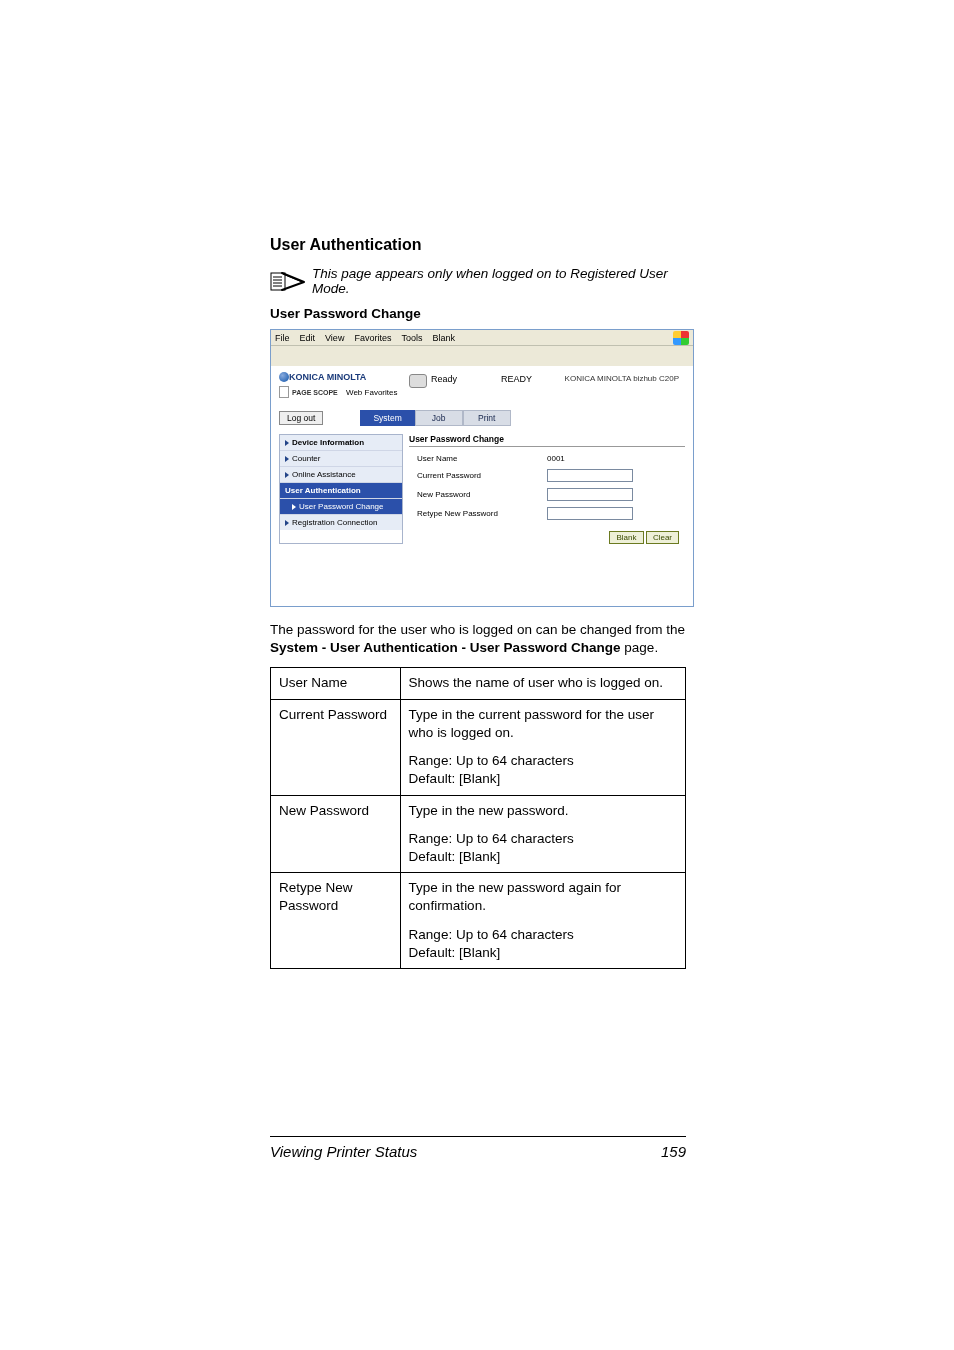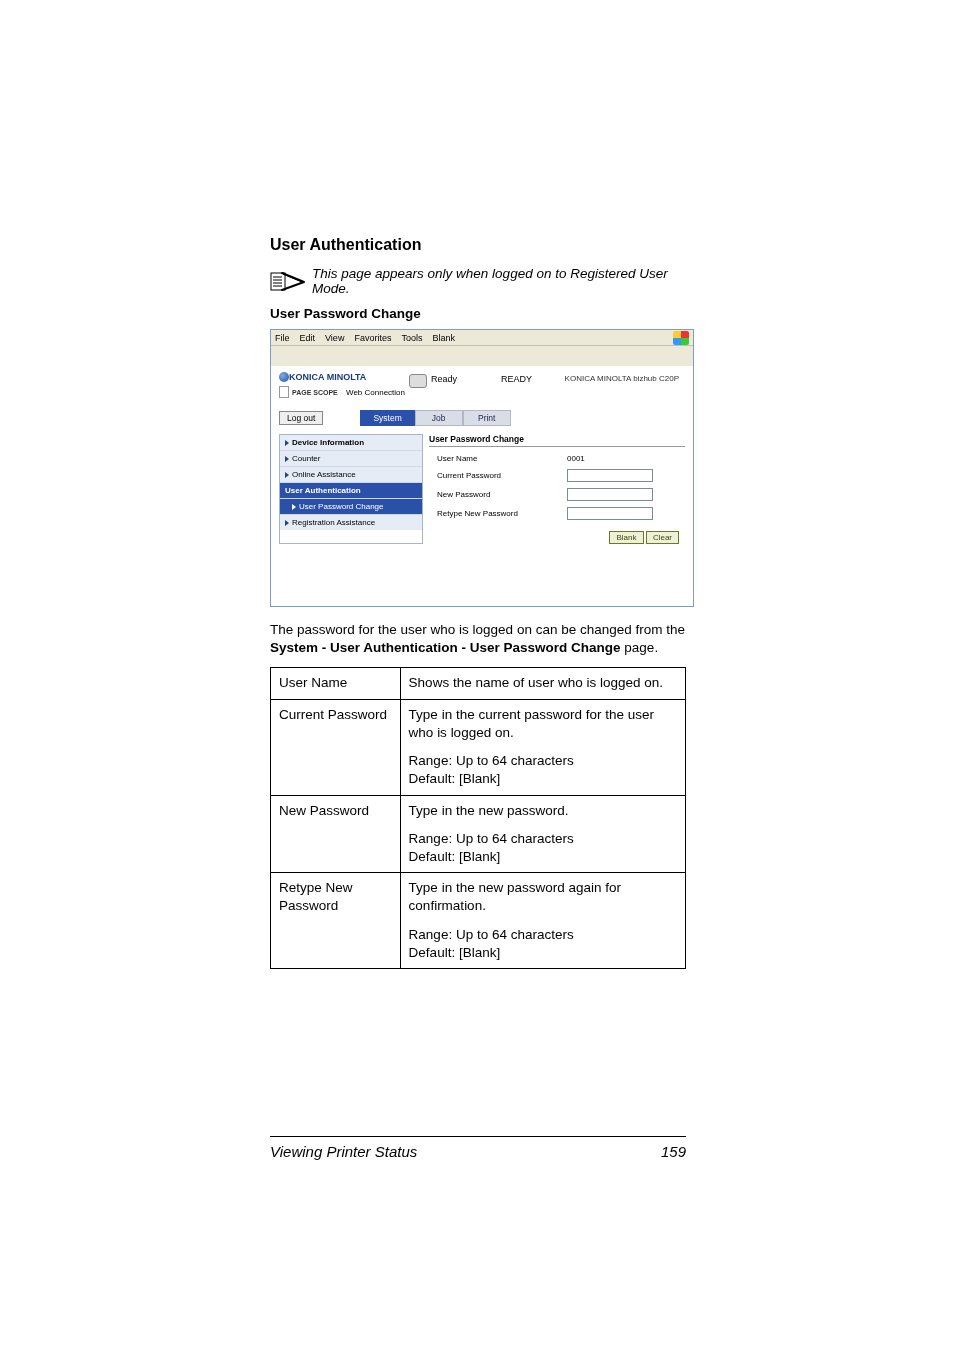--- a/index.html
+++ b/index.html
@@ -36,21 +36,21 @@
   .pr-ico{width:18px;height:14px;border:1px solid #888;border-radius:3px;background:#ddd;}
   .hdr-right{ font-size:8px; color:#333; padding-top:2px; text-align:center; padding-right:6px;}
 
   .controls { display:flex; padding:8px 8px 4px 8px; align-items:center; }
   .logout { font-size:8.5px; padding:1px 7px; border:1px solid #888; background:#efefef; border-radius:0; }
   .tabs { display:flex; margin-left:37px;border-radius:7px; }
   .tab { font-size:8.5px; color:#17264d; background:#d8dde6; padding:2px 12px; border:1px solid #b0b8c8; min-width:48px;text-align:center;}
   .tab.active { background:#2b50aa; color:#fff; border-color:#2b50aa;}
 
   .body2 { display:flex; padding:4px 8px 8px 8px; gap:6px; }
-  .side { width:144px; border:1px solid #a8b4cc; font-size:8px; }
+  .side { width:124px; border:1px solid #a8b4cc; font-size:8px; }
   .srow { padding:3px 5px; border-bottom:1px solid #cfd6e6; background:#e6ecf6;}
   .srow:last-child{border-bottom:none;}
   .srow .tri{display:inline-block;width:0;height:0;border-top:3px solid transparent;border-bottom:3px solid transparent;border-left:4px solid #224488;margin-right:3px;vertical-align:middle;}
   .srow.sel { background:#2b50aa; color:#fff; font-weight:bold; }
   .srow.sub { background:#2b50aa; color:#fff; padding-left:12px;}
   .srow.sub .tri{border-left-color:#fff;}
 
   .main { flex:1; font-size:8.5px; }
   .main-title { font-weight:bold; font-size:8.5px; border-bottom:1px solid #999; padding-bottom:2px; margin-bottom:4px;}
   .frow { display:flex; align-items:center; padding:3px 0 3px 8px; font-size:8px;}
@@ -105,21 +105,21 @@
     <span>Blank</span>
     <div class="flag"></div>
   </div>
   <div class="ie-body">
     <div class="hdr">
       <div class="hdr-left">
         <div class="km">
               <span class="dot"></span>
               <span>KONICA MINOLTA</span>
             </div>
-        <div class="ps"><span class="pi"></span><b>PAGE SCOPE</b>&nbsp;<span>Web Connection</span></div>
+        <div class="ps"><span class="pi"></span><b>PAGE SCOPE</b>&nbsp;<span>Web Favorites</span></div>
       </div>
       <div class="hdr-mid">
         <div class="pr-ico"></div>
         <span>Ready</span>
         <span style="margin-left:40px;">READY</span>
       </div>
       <div class="hdr-right">KONICA MINOLTA bizhub C20P</div>
     </div>
     <div class="controls">
       <div class="logout">Log out</div>
@@ -129,21 +129,21 @@
         <div class="tab">Print</div>
       </div>
     </div>
     <div class="body2">
       <div class="side">
         <div class="srow"><span class="tri"></span><b>Device Information</b></div>
         <div class="srow"><span class="tri"></span><span>Counter</span></div>
         <div class="srow"><span class="tri"></span><span>Online Assistance</span></div>
         <div class="srow sel"><span>User Authentication</span></div>
         <div class="srow sub"><span class="tri"></span><span>User Password Change</span></div>
-        <div class="srow"><span class="tri"></span><span>Registration Assistance</span></div>
+        <div class="srow"><span class="tri"></span><span>Registration Connection</span></div>
       </div>
       <div class="main">
         <div class="main-title">User Password Change</div>
         <div class="frow">
               <span class="lab">User Name</span>
               <span style="margin-left:40px">0001</span>
             </div>
         <div class="frow">
               <span class="lab">Current Password</span>
               <span style="width:40px"></span>

